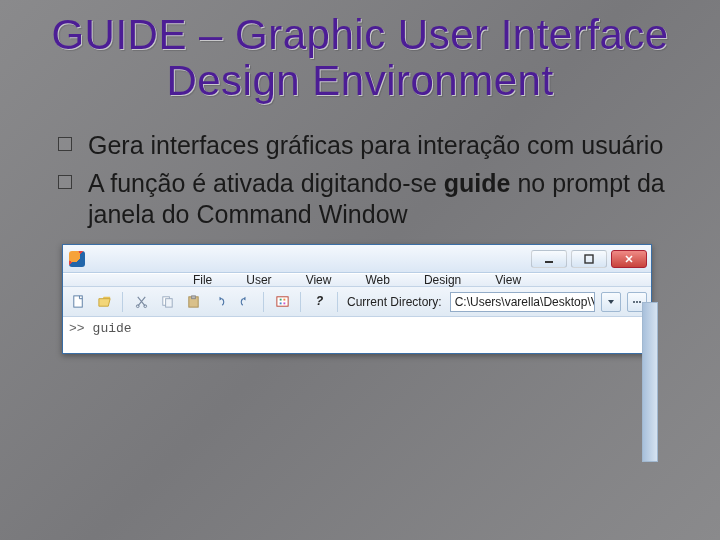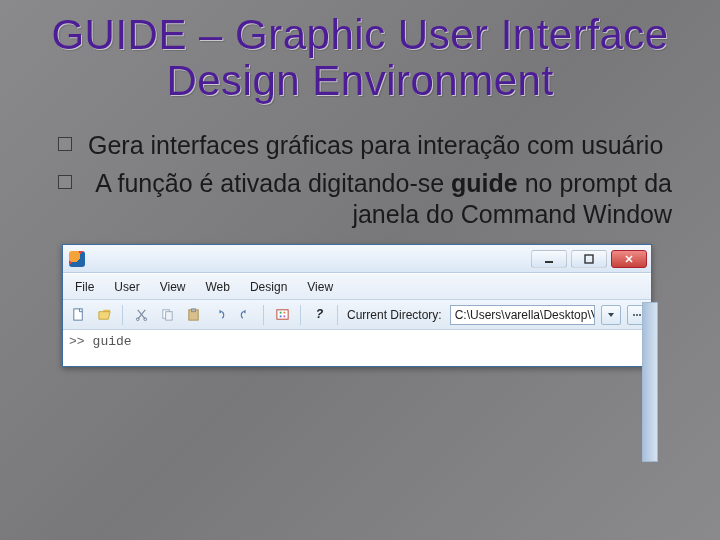--- a/index.html
+++ b/index.html
@@ -16,21 +16,21 @@
     font-size: 42px;
     line-height: 1.1;
     text-align: center;
     font-weight: 400;
     color: #4c1d95;
     text-shadow: 1px 1px 0 #c9c9cb, 2px 2px 1px rgba(0,0,0,.15);
     margin-bottom: 26px;
     letter-spacing: .5px;
   }
   .bullets { padding: 0 18px 0 28px; }
-  .bullet { display: flex; margin-bottom: 6px; text-align: right; }
+  .bullet { display: flex; margin-bottom: 6px; }
   .bullet .box {
     width: 14px; height: 14px; min-width:14px;
     border: 1.5px solid #3b3b3b;
     margin-top: 7px; margin-right: 16px;
     background: rgba(255,255,255,.05);
   }
   .bullet .text {
     font-size: 25px; line-height: 1.25; color: #1a1a1a;
   }
   .kw { font-weight: bold; }
@@ -67,27 +67,28 @@
     display:flex;align-items:center;justify-content:center;
     color:#333;
     border:1px solid rgba(0,0,0,.15);
   }
   .win-btn.min { background:linear-gradient(#f8fbfe,#d7e5f4); }
   .win-btn.max { background:linear-gradient(#f8fbfe,#d7e5f4); }
   .win-btn.close { background:linear-gradient(#ef8a85,#c7423c); color:#fff; border-color:#a23; }
   .win-btn svg { width:10px;height:10px; display:block; }
 
   .menubar {
-    height:27px;
+    height:14px;
     background: linear-gradient(#f3f7fc,#e5edf7);
     border-top:1px solid #fff;
     border-bottom:1px solid #c2d3e6;
     display:flex;align-items:center;
     padding:0 4px;
-    gap:4px;
+    gap:18px;
+    justify-content:center;
   }
   .menu-item { padding:2px 8px; cursor:default; }
 
   .toolbar {
     height:30px;
     background: linear-gradient(#f0f5fb,#e0eaf4);
     border-bottom:1px solid #c2d3e6;
     display:flex;align-items:center;
     padding:0 4px;
     gap:4px;

